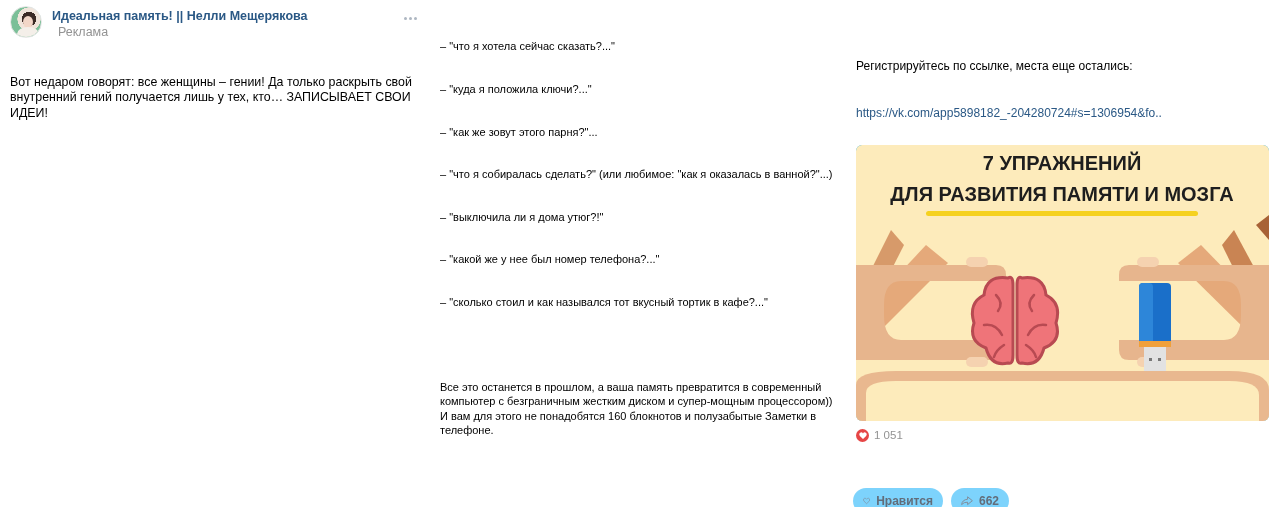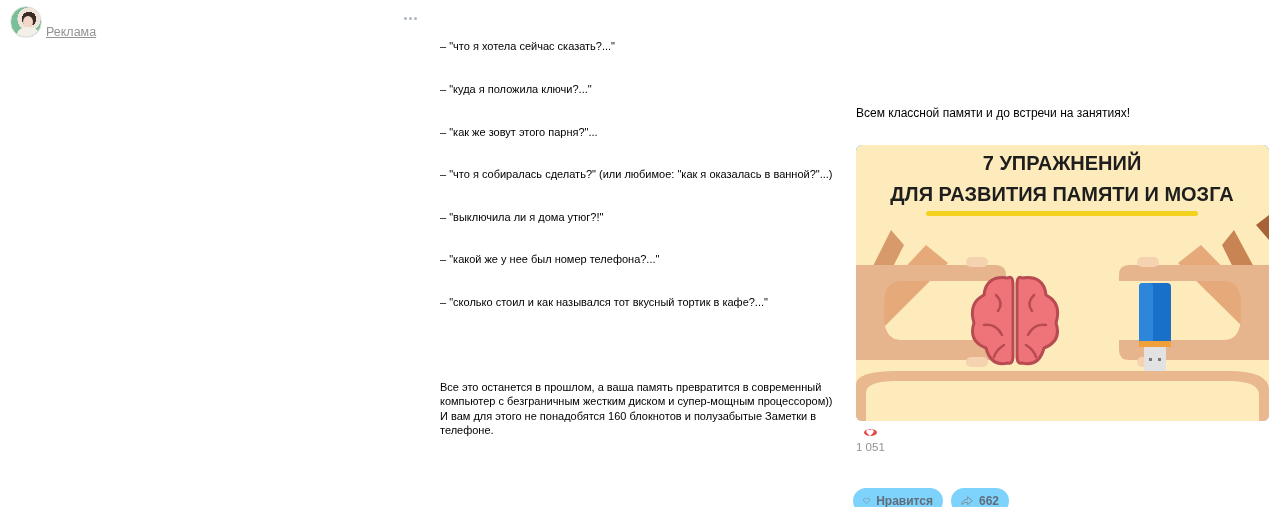--- a/index.html
+++ b/index.html
@@ -12,63 +12,65 @@
   .col3 { left: 845px; width: 435px; }
 
   
   .post-header { position: absolute; left: 10px; top: 4px; width: 418px; height: 36px; }
   .avatar { position: absolute; left: 0; top: 2px; width: 32px; height: 32px; border-radius: 50%;
             background: radial-gradient(circle at 60% 40%, #3b2a25 0 28%, #f0e4da 29% 45%, #7bbf98 46% 100%);
             border: 1px solid #e6e6e6; overflow: hidden; }
   .avatar .face { position: absolute; left: 12px; top: 9px; width: 10px; height: 12px; border-radius: 50%; background: #f2d6c7; }
   .avatar .body { position: absolute; left: 6px; top: 20px; width: 22px; height: 14px; border-radius: 50% 50% 0 0; background: #f4efe9; }
   .group-name { position: absolute; left: 42px; top: 5px; font-size: 12.5px; font-weight: bold; color: #2a5885; white-space: nowrap; }
-  .ad-label { position: absolute; left: 36px; top: 21px; font-size: 12.5px; color: #939393; text-decoration: underline; }
+  .ad-label { position: absolute; left: 48px; top: 21px; font-size: 12.5px; color: #939393; }
   .more-btn { position: absolute; right: 8px; top: 10px; width: 16px; height: 8px; display: flex; gap: 2px; align-items: center; }
   .more-btn span { width: 3px; height: 3px; border-radius: 50%; background: #aeb7c2; display: block; }
 
   .text { font-size: 12px; line-height: 15.3px; color: #000; white-space: pre-wrap; }
   .col1 .text { position: absolute; left: 10px; top: 44px; width: 420px; font-size: 12.4px; line-height: 15.4px; }
   .col2 .text { position: absolute; left: 10px; top: 11px; width: 400px; font-size: 11px; line-height: 14.2px; }
   .col3 .text { position: absolute; left: 11px; top: 28px; width: 425px; font-size: 12px; line-height: 15.5px; }
   .p { display: block; }
   .gap { display: block; height: 15.4px; }
   .col2 .gap { height: 14.2px; }
   .col3 .gap { height: 15.5px; }
   .link { color: #2a5885; text-decoration: none; }
   .emoji { display: inline-block; width: 13px; height: 13px; vertical-align: -2px; margin-right: 2px; }
 
   
   .promo-image { position: absolute; left: 11px; top: 145px; width: 413px; height: 276px; border-radius: 6px; overflow: hidden; background: #0ea5e9; }
   .promo-image svg { display: block; }
 
-  .likes-summary { position: absolute; left: 11px; top: 429px; height: 16px; display: flex; align-items: center; gap: 5px; font-size: 11.5px; color: #939393; flex-direction: column; }
+  .likes-summary { position: absolute; left: 11px; top: 429px; height: 16px; display: flex; gap: 5px; font-size: 11.5px; color: #939393; }
   .heart-badge { width: 13px; height: 13px; border-radius: 50%; background: #e64646; display: flex; align-items: center; justify-content: center; }
   .action-btn { position: absolute; top: 453px; height: 26px; border-radius: 13px; background: #7dd3fc; display: flex; align-items: center; gap: 6px; padding: 0 10px; font-size: 12px; font-weight: bold; color: #626d7a; margin-top: 35px; }
   .like-btn { left: 8px; width: 90px; }
   .share-btn { left: 106px; width: 58px; }
 </style>
 </head>
 <body>
 
 <div class="col col1">
   <div class="post-header">
     <div class="avatar">
         <div class="face"></div>
         <div class="body"></div>
       </div>
+    <div class="group-name">Идеальная память! || Нелли Мещерякова</div>
     <div class="ad-label">Реклама</div>
     <div class="more-btn">
         <span></span>
         <span></span>
         <span></span>
       </div>
   </div>
 
   <div class="text">
+    <span class="p">Вот недаром говорят: все женщины – гении! Да только раскрыть свой внутренний гений получается лишь у тех, кто… ЗАПИСЫВАЕТ СВОИ ИДЕИ!</span>
     <span class="gap"></span>
     <span class="gap"></span>
     <span class="gap"></span>
     <span class="gap"></span>
     
     
     
     
     
     
@@ -109,20 +111,22 @@
     
     
     
     
     
   </div>
 </div>
 
 <div class="col col3">
   <div class="text">
+    <span class="p">Регистрируйтесь по ссылке, места еще остались:</span>
+    <a class="p link">https://vk.com/app5898182_-204280724#s=1306954&amp;fo..</a>
     <span class="gap"></span>
     <span class="p">Всем классной памяти и до встречи на занятиях!</span>
     <span class="gap"></span>
     <span class="p">Нелли Мещерякова, специалист по развитию памяти и умственных способностей, помогла более 11 000 людей обрести идеальную память</span>
   </div>
 
   <div class="promo-image">
     <svg width="413" height="276" viewBox="0 0 413 276">
       <rect width="413" height="276" fill="#fdebbb"></rect>
       <text x="206" y="25" text-anchor="middle" font-family="Liberation Sans, sans-serif" font-weight="bold" font-size="20" fill="#1e1e1e">7 УПРАЖНЕНИЙ</text>

